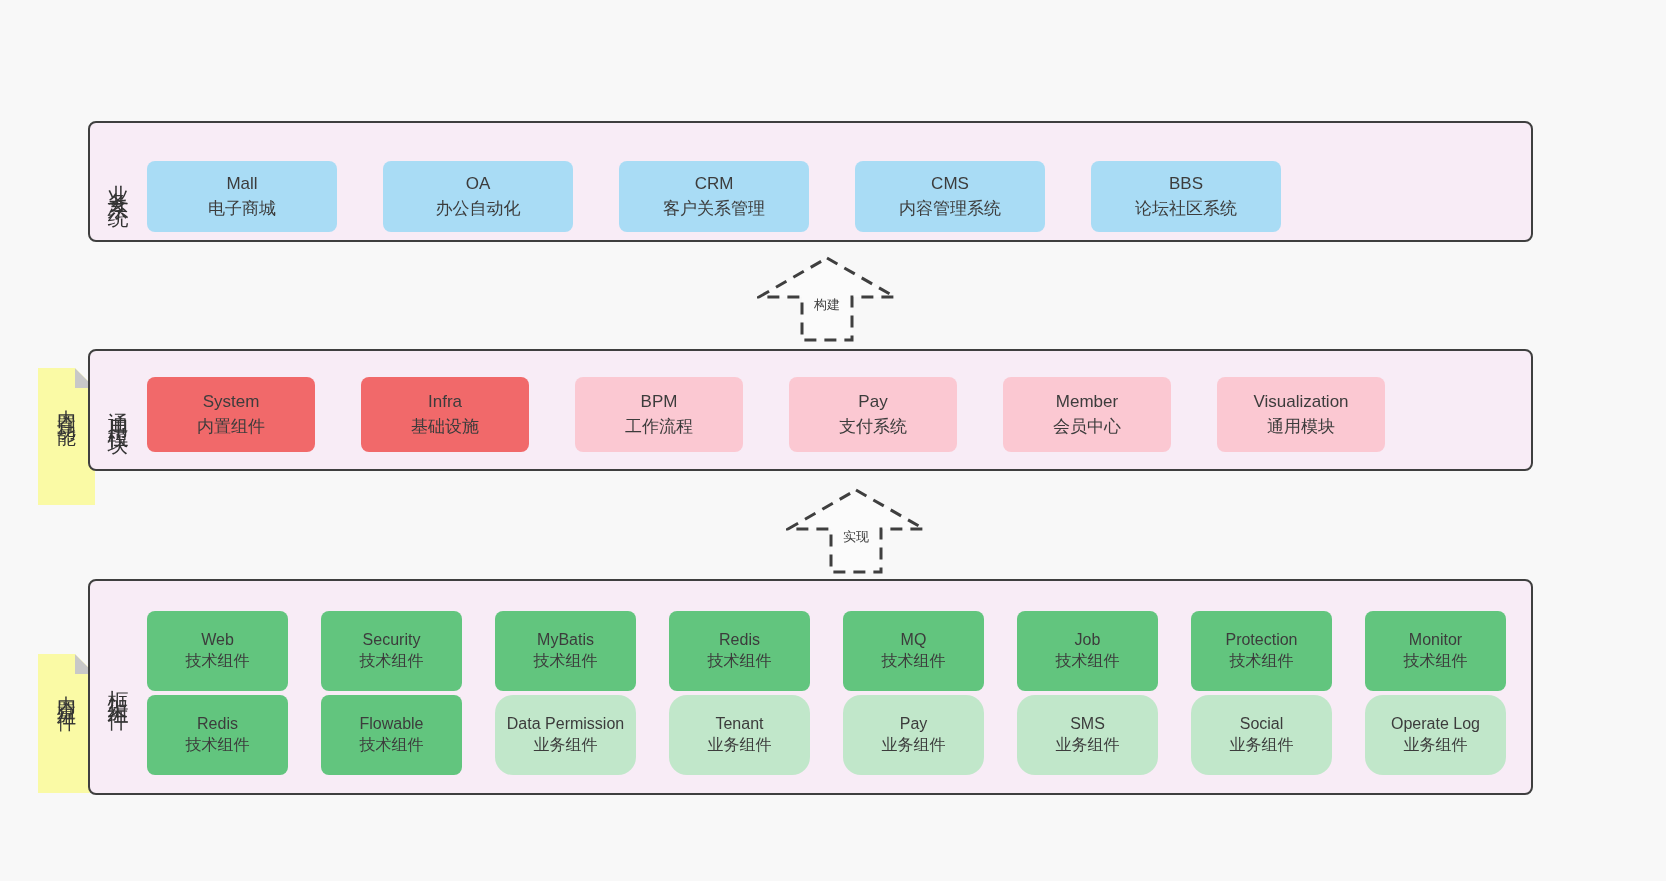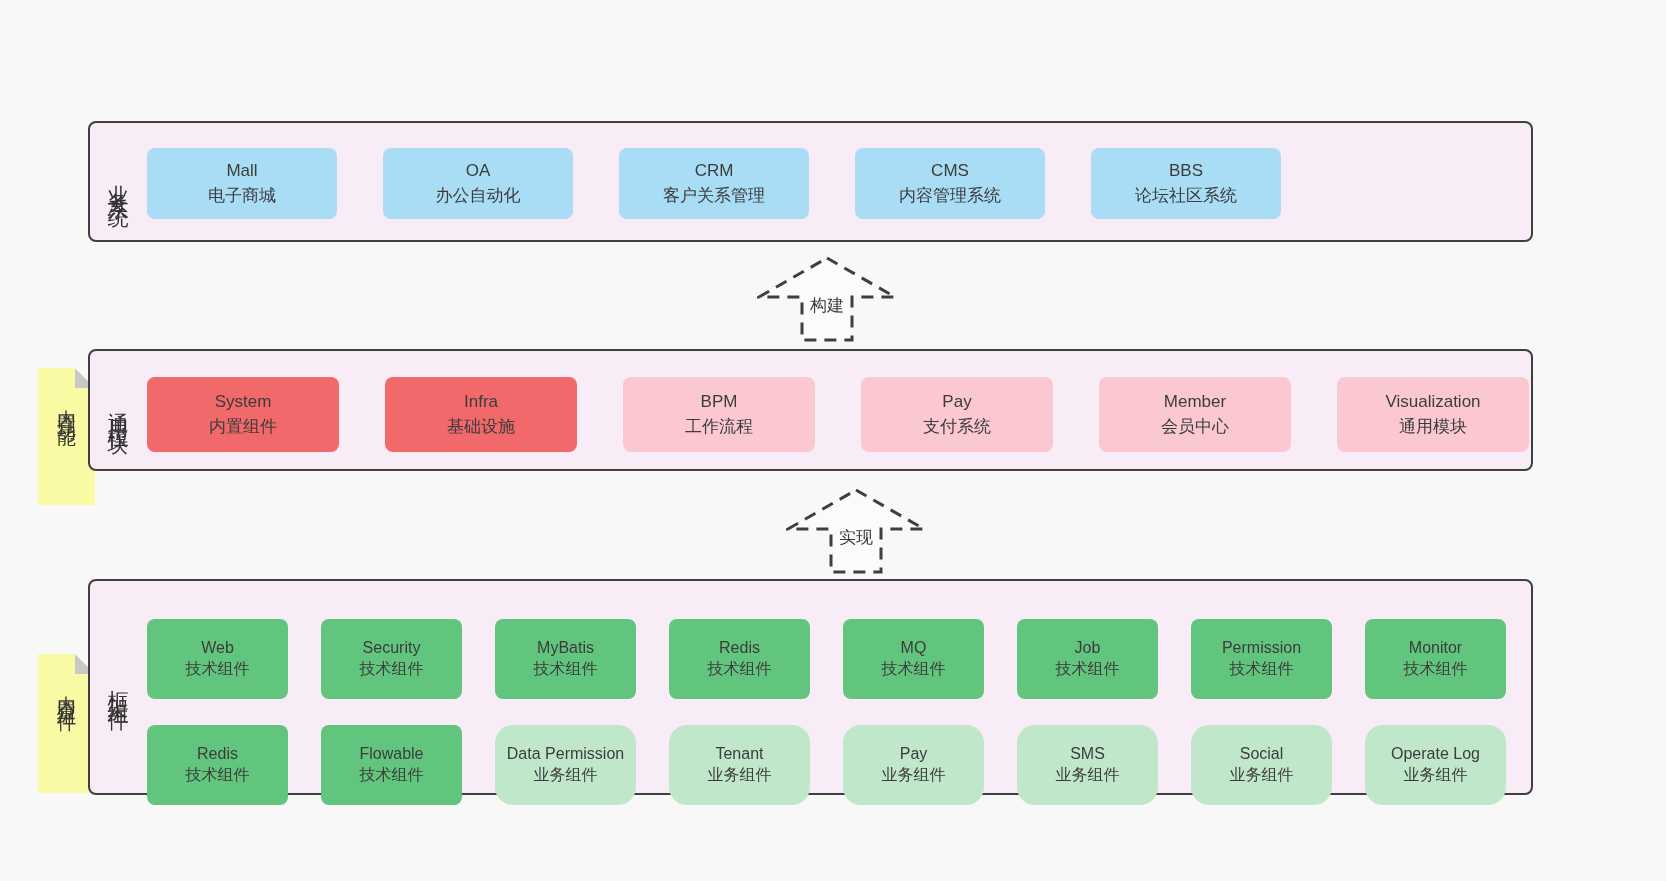--- a/index.html
+++ b/index.html
@@ -15,29 +15,29 @@
         border:2px solid var(--panel_border); border-radius:8px; z-index:2;}
   #tier-0{top:121px; height:121px;}
   #tier-1{top:349px; height:122px;}
   #tier-2{top:579px; height:216px;}
 
   .tier-label{position:absolute; left:14px; top:50%; transform:translateY(-50%);
         writing-mode:vertical-rl; text-orientation:upright; font-size:21px;
         letter-spacing:7px; color:#333; white-space:nowrap;}
 
   .rows{position:absolute; left:57px; display:flex; flex-direction:column;}
-  #tier-0 .rows{top:25px;} #tier-1 .rows{top:26px;} #tier-2 .rows{top:38px; gap:26px;}
+  #tier-0 .rows{top:38px;} #tier-1 .rows{top:26px;} #tier-2 .rows{top:30px; gap:4px;}
   .row{display:flex;}
   #tier-0 .row,#tier-1 .row{gap:46px;}
   #tier-2 .row{gap:33px;}
 
   .box{border-radius:8px; display:flex; flex-direction:column; align-items:center;
        justify-content:center; text-align:center; color:var(--text); padding:2px 4px; line-height:1.45;}
   #tier-0 .box{width:190px; height:71px; font-size:17px;}
-  #tier-1 .box{width:192px; height:75px; font-size:17px;}
+  #tier-1 .box{width:168px; height:75px; font-size:17px;}
   #tier-2 .box{width:141px; height:80px; font-size:16px; line-height:1.3;}
   .c-blue{background:var(--blue);} .c-red{background:var(--red);} .c-pink{background:var(--pink);}
   .c-green{background:var(--green);} .c-light_green{background:var(--light_green);border-radius:18px;}
 
   .note{position:absolute; left:38px; width:57px; background:var(--yellow); z-index:1;
         clip-path:polygon(0 0, calc(100% - 20px) 0, 100% 20px, 100% 100%, 0 100%);}
   #note-0{top:368px; height:137px;}
   #note-1{top:654px; height:139px;}
   .note-fold{position:absolute; top:0; right:0; width:20px; height:20px;
         background:var(--note_fold); clip-path:polygon(0 0, 100% 100%, 0 100%);}
@@ -45,21 +45,21 @@
         writing-mode:vertical-rl; text-orientation:upright; font-size:19px;
         letter-spacing:6px; color:#333; white-space:nowrap;}
 
   .arrow{position:absolute; width:140px; height:86px; z-index:2;}
   #arrow-0{left:757px; top:256px;}
   #arrow-1{left:786px; top:488px;}
   .arrow svg{display:block; width:100%; height:100%;}
   .arrow polygon{fill:var(--arrow_fill); stroke:var(--panel_border); stroke-width:3;
         stroke-dasharray:12 8; stroke-linejoin:miter;}
   .arrow-label{position:absolute; left:50%; top:49px; transform:translate(-50%,-50%);
-        background:var(--arrow_fill); font-size:17px; color:var(--text); padding:1px 2px;}
+        background:var(--arrow_fill); font-size:13px; color:var(--text); padding:1px 2px;}
 </style>
 </head>
 <body>
 
 <div class="canvas">
 
   <div class="note" id="note-0">
     <div class="note-fold"></div>
     <div class="note-text">内置功能</div>
   </div>
@@ -165,21 +165,21 @@
           </div>
           <div class="box c-green">
             <div class="box-title">MQ</div>
             <div class="box-sub">技术组件</div>
           </div>
           <div class="box c-green">
             <div class="box-title">Job</div>
             <div class="box-sub">技术组件</div>
           </div>
           <div class="box c-green">
-            <div class="box-title">Permission</div>
+            <div class="box-title">Protection</div>
             <div class="box-sub">技术组件</div>
           </div>
           <div class="box c-green">
             <div class="box-title">Monitor</div>
             <div class="box-sub">技术组件</div>
           </div>
         </div>
         <div class="row">
           <div class="box c-green">
             <div class="box-title">Redis</div>

